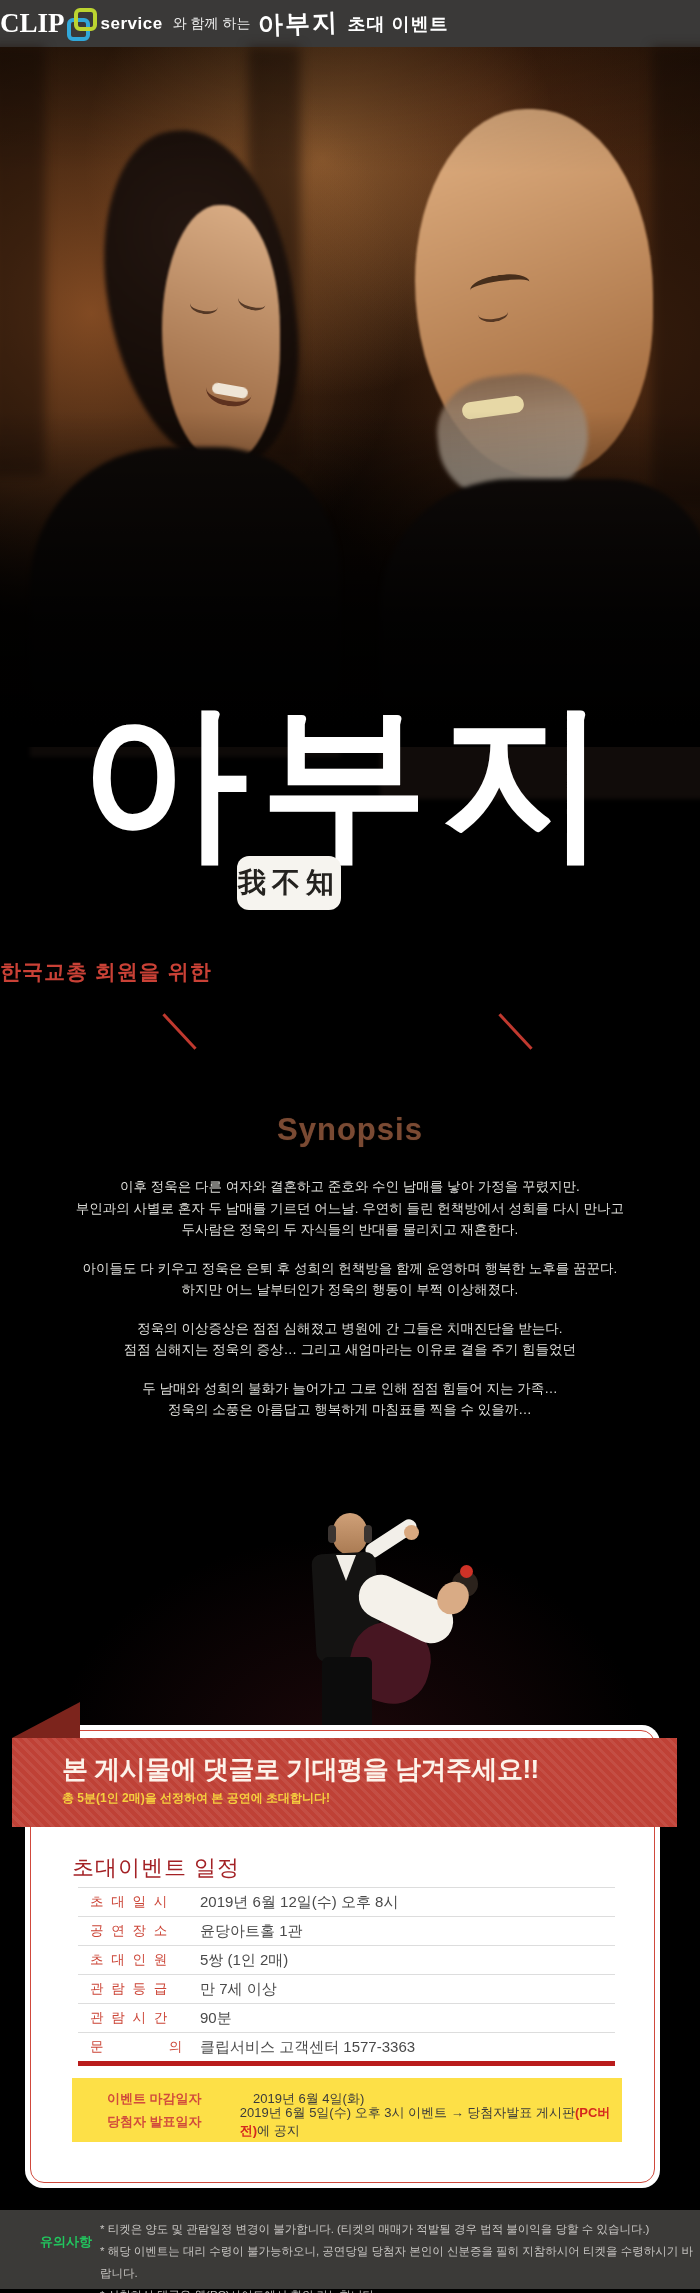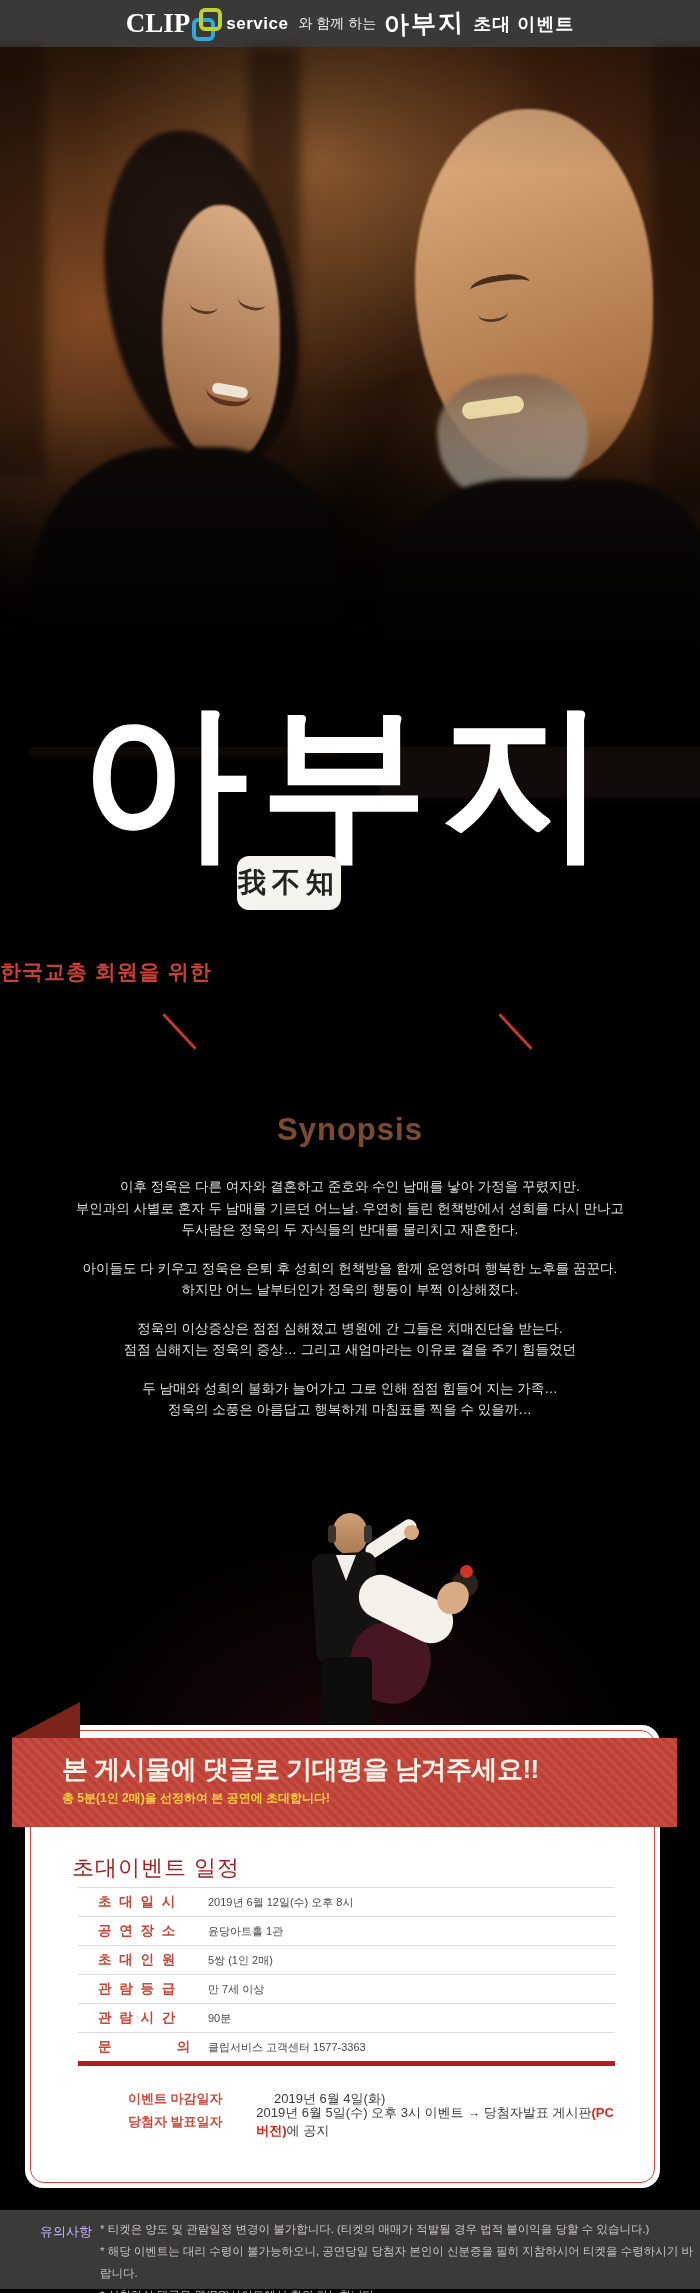--- a/index.html
+++ b/index.html
@@ -1,21 +1,21 @@
 <!DOCTYPE html>
 <html><head>
 <meta charset="utf-8">
 <style>
   html,body{margin:0;padding:0;background:#000;}
   .page{position:relative;width:700px;height:2293px;background:#000;overflow:hidden;
         font-family:"Liberation Sans","DejaVu Sans",sans-serif;}
 
   
   .topbar{position:absolute;left:0;top:0;width:700px;height:47px;background:#3a3938;
-          display:flex;align-items:center;justify-content:center;gap:8px;}
+          display:flex;align-items:center;justify-content:flex-start;gap:8px;}
   .clip-word{font-family:"Liberation Serif","DejaVu Serif",serif;font-weight:bold;
              color:#fff;font-size:27px;letter-spacing:0;line-height:1;}
   .clip-mark{position:relative;width:26px;height:34px;margin-left:-6px;}
   .clip-sq{position:absolute;border-radius:6px;background:transparent;}
   .clip-sq.green{width:15px;height:15px;border:4px solid #bcd430;left:7px;top:1px;z-index:2;}
   .clip-sq.blue{width:15px;height:15px;border:4px solid #31a8da;left:0px;top:11px;z-index:1;}
   .hdr-service{color:#fff;font-weight:bold;font-size:17px;letter-spacing:.5px;margin-right:2px;}
   .hdr-mid{color:#eee;font-size:14px;}
   .hdr-title{color:#fff;font-size:25px;font-weight:bold;letter-spacing:2px;
              font-family:"DejaVu Sans",sans-serif;transform:rotate(-2deg);}
@@ -132,35 +132,35 @@
   .ribbon-title{position:absolute;left:50px;top:14px;color:#fdf3ea;font-size:26px;
                 font-weight:bold;letter-spacing:-.5px;}
   .ribbon-sub{position:absolute;left:50px;top:52px;color:#f6cf3d;font-size:12px;font-weight:bold;}
 
   
   .sched-heading{position:absolute;left:72px;top:1853px;color:#a32125;font-size:22px;
                  font-weight:normal;letter-spacing:1px;}
   .sched-table{position:absolute;left:78px;top:1887px;width:537px;}
   .sched-row{display:flex;align-items:center;height:28px;border-top:1px solid #ddd;}
   .sched-row:last-child{border-bottom:5px solid #b91c1c;}
-  .t-label{width:110px;margin-left:20px;color:#cc4537;font-weight:bold;font-size:13.5px;
+  .t-label{width:110px;margin-left:12px;color:#cc4537;font-weight:normal;font-size:13.5px;
            letter-spacing:2px;white-space:pre;}
-  .t-value{color:#4a4a4a;font-size:11px;}
-
-  
-  .notice{position:absolute;left:72px;top:2078px;width:550px;height:64px;background:#ffffff;
-          padding-top:9px;box-sizing:border-box;padding-left:21px;}
+  .t-value{color:#4a4a4a;font-size:15px;}
+
+  
+  .notice{position:absolute;left:72px;top:2078px;width:550px;height:64px;background:#fde047;
+          padding-top:9px;box-sizing:border-box;}
   .notice-row{display:flex;height:23px;align-items:center;}
   .n-label{width:118px;margin-left:35px;color:#d14b3c;font-weight:bold;font-size:13px;}
   .n-value{color:#3b3b3b;font-size:13px;margin-left:28px;}
   .n-highlight{color:#d6281e;font-weight:bold;}
 
   
   .footer{position:absolute;left:0;top:2210px;width:700px;height:79px;background:#3b3a38;}
-  .f-label{position:absolute;left:40px;top:13px;color:#c4b5fd;font-size:13px;font-weight:normal;}
+  .f-label{position:absolute;left:40px;top:23px;color:#22c55e;font-size:13px;font-weight:bold;}
   .f-notes{position:absolute;left:100px;top:8px;color:#c7c5c2;font-size:11.5px;line-height:22px;}
 </style>
 </head>
 <body>
 
 <div class="page">
 
   <div class="topbar">
     <span class="clip-word">CLIP</span>
     <span class="clip-mark">

